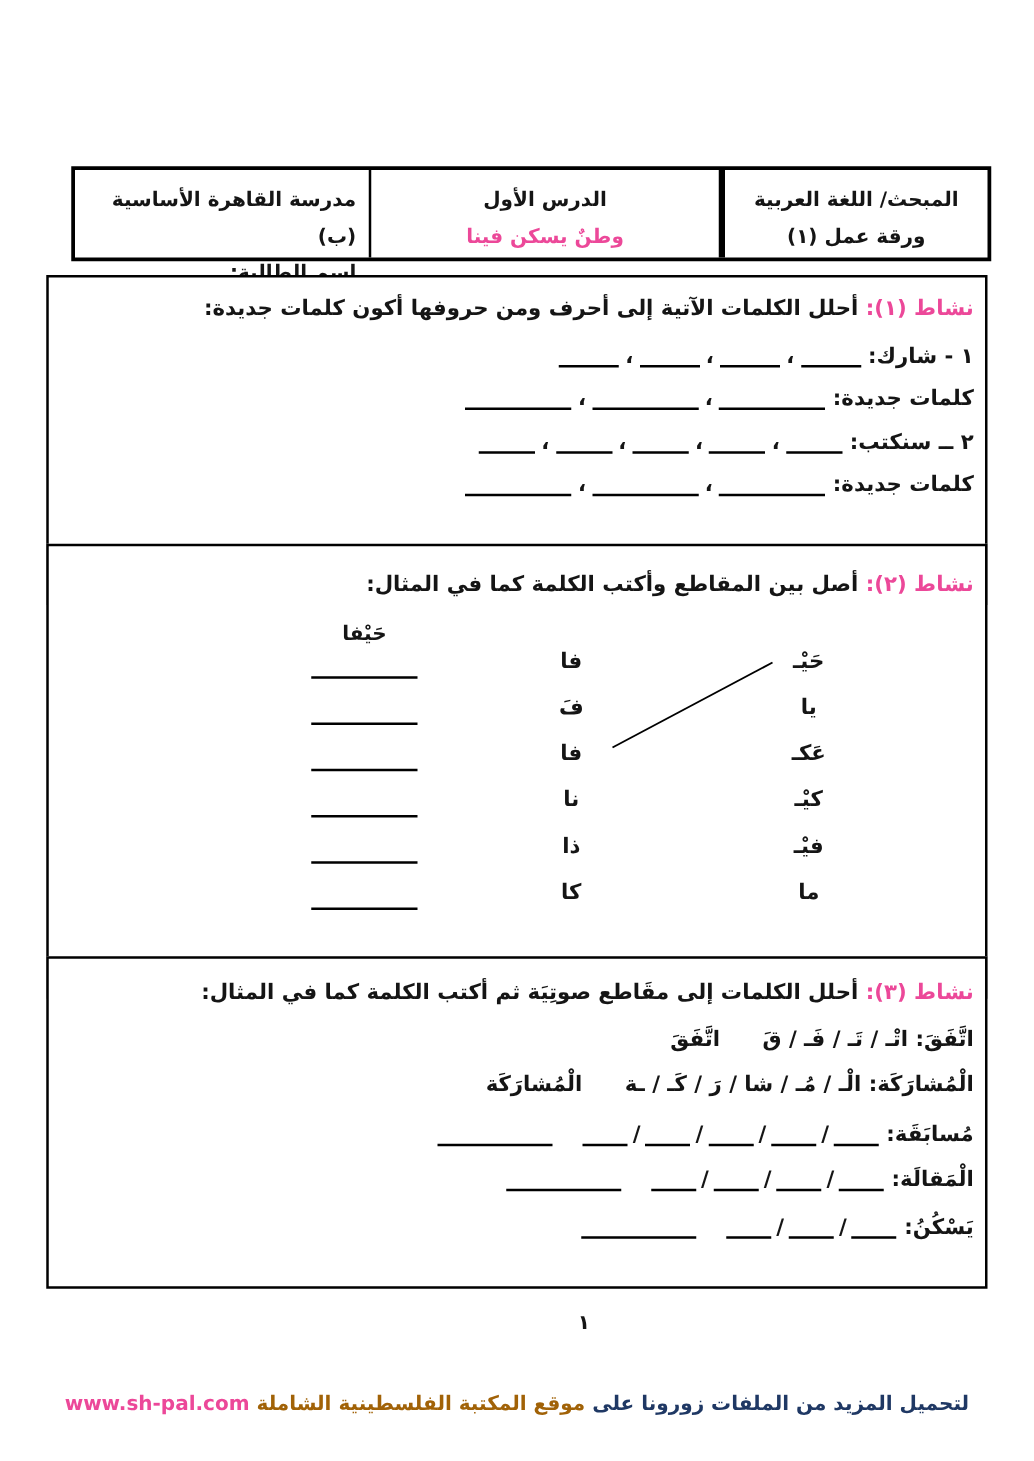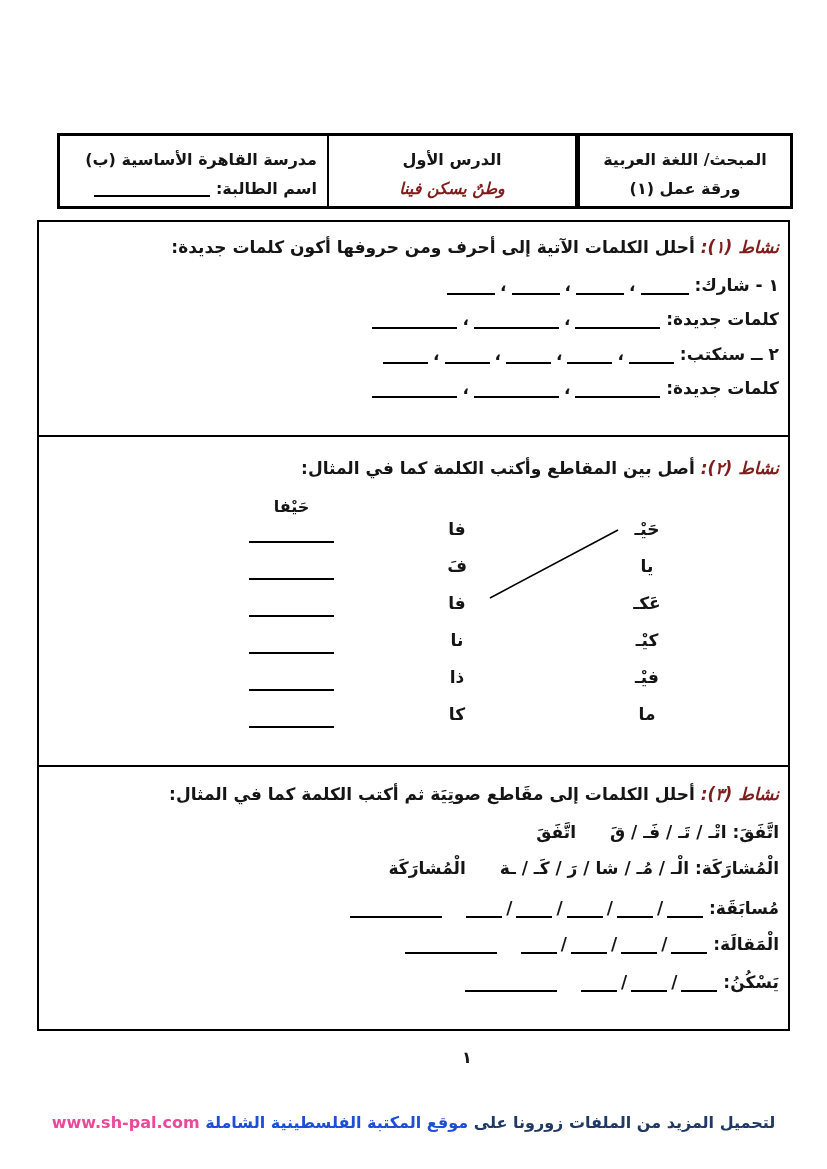--- a/index.html
+++ b/index.html
@@ -6,23 +6,23 @@
   .page{
     position:relative;width:827px;height:1169px;background:#ffffff;
     margin:0 auto;direction:rtl;overflow:hidden;
     font-family:"DejaVu Sans",sans-serif;font-weight:bold;color:#151515;
   }
   
   .header{position:absolute;left:57px;top:133px;width:736px;height:76px;
     border:3px solid #000;display:flex;box-sizing:border-box;}
   .h-cell{box-sizing:border-box;padding-top:9px;font-size:16px;line-height:29px;text-align:center;}
   .h-subject{width:215px;border-left:5px solid #000;}
-  .h-lesson{width:248px;border-left:2px solid #000;}
+  .h-lesson{width:280px;border-left:2px solid #000;}
   .h-school{flex:1;text-align:right;padding:9px 10px 0 6px;}
-  .red{color:#7f1d1d;font-style:italic;}
+  .red{color:#ec4899;}
   .nameline{display:inline-block;width:116px;height:13px;border-bottom:2px solid #000;vertical-align:-3px;}
   
   .box{position:absolute;left:37px;width:753px;border:2px solid #000;box-sizing:border-box;background:#fff;}
   #box1{top:220px;height:264px;}
   #box2{top:435px;height:364px;}
   #box3{top:765px;height:266px;text-align:right;}
   .line{position:absolute;right:9px;white-space:nowrap;font-size:17px;line-height:27px;}
   .blank{display:inline-block;height:14px;border-bottom:2px solid #000;vertical-align:-4px;}
   .b48{width:48px;} .b85{width:85px;} .b45{width:45px;} .b36{width:36px;}
   .blong{width:92px;margin-right:24px;}
@@ -36,21 +36,21 @@
   .col-b{position:absolute;top:74px;left:210px;width:85px;}
   .col-b .brow{height:37px;}
   .col-b .mline{display:block;height:30px;border-bottom:2px solid #000;}
   .example-ans{position:absolute;left:210px;top:60px;width:85px;text-align:center;font-size:16px;}
   .connector{position:absolute;left:0;top:0;pointer-events:none;}
   .ans{margin-right:28px;}
   
   .pagenum{position:absolute;left:437px;top:1048px;width:60px;text-align:center;font-size:16px;}
   .footer{position:absolute;left:0;top:1110px;width:100%;text-align:center;font-size:16px;line-height:26px;}
   .navy{color:#1f3864;}
-  .footer-red{color:#1d4ed8;}
+  .footer-red{color:#a16207;}
   .url{text-decoration:none;color:#ec4899;}
 </style>
 </head>
 <body>
 
 <div class="page">
 
   <div class="header">
     <div class="h-cell h-subject">
       <div>المبحث/ اللغة العربية</div>

